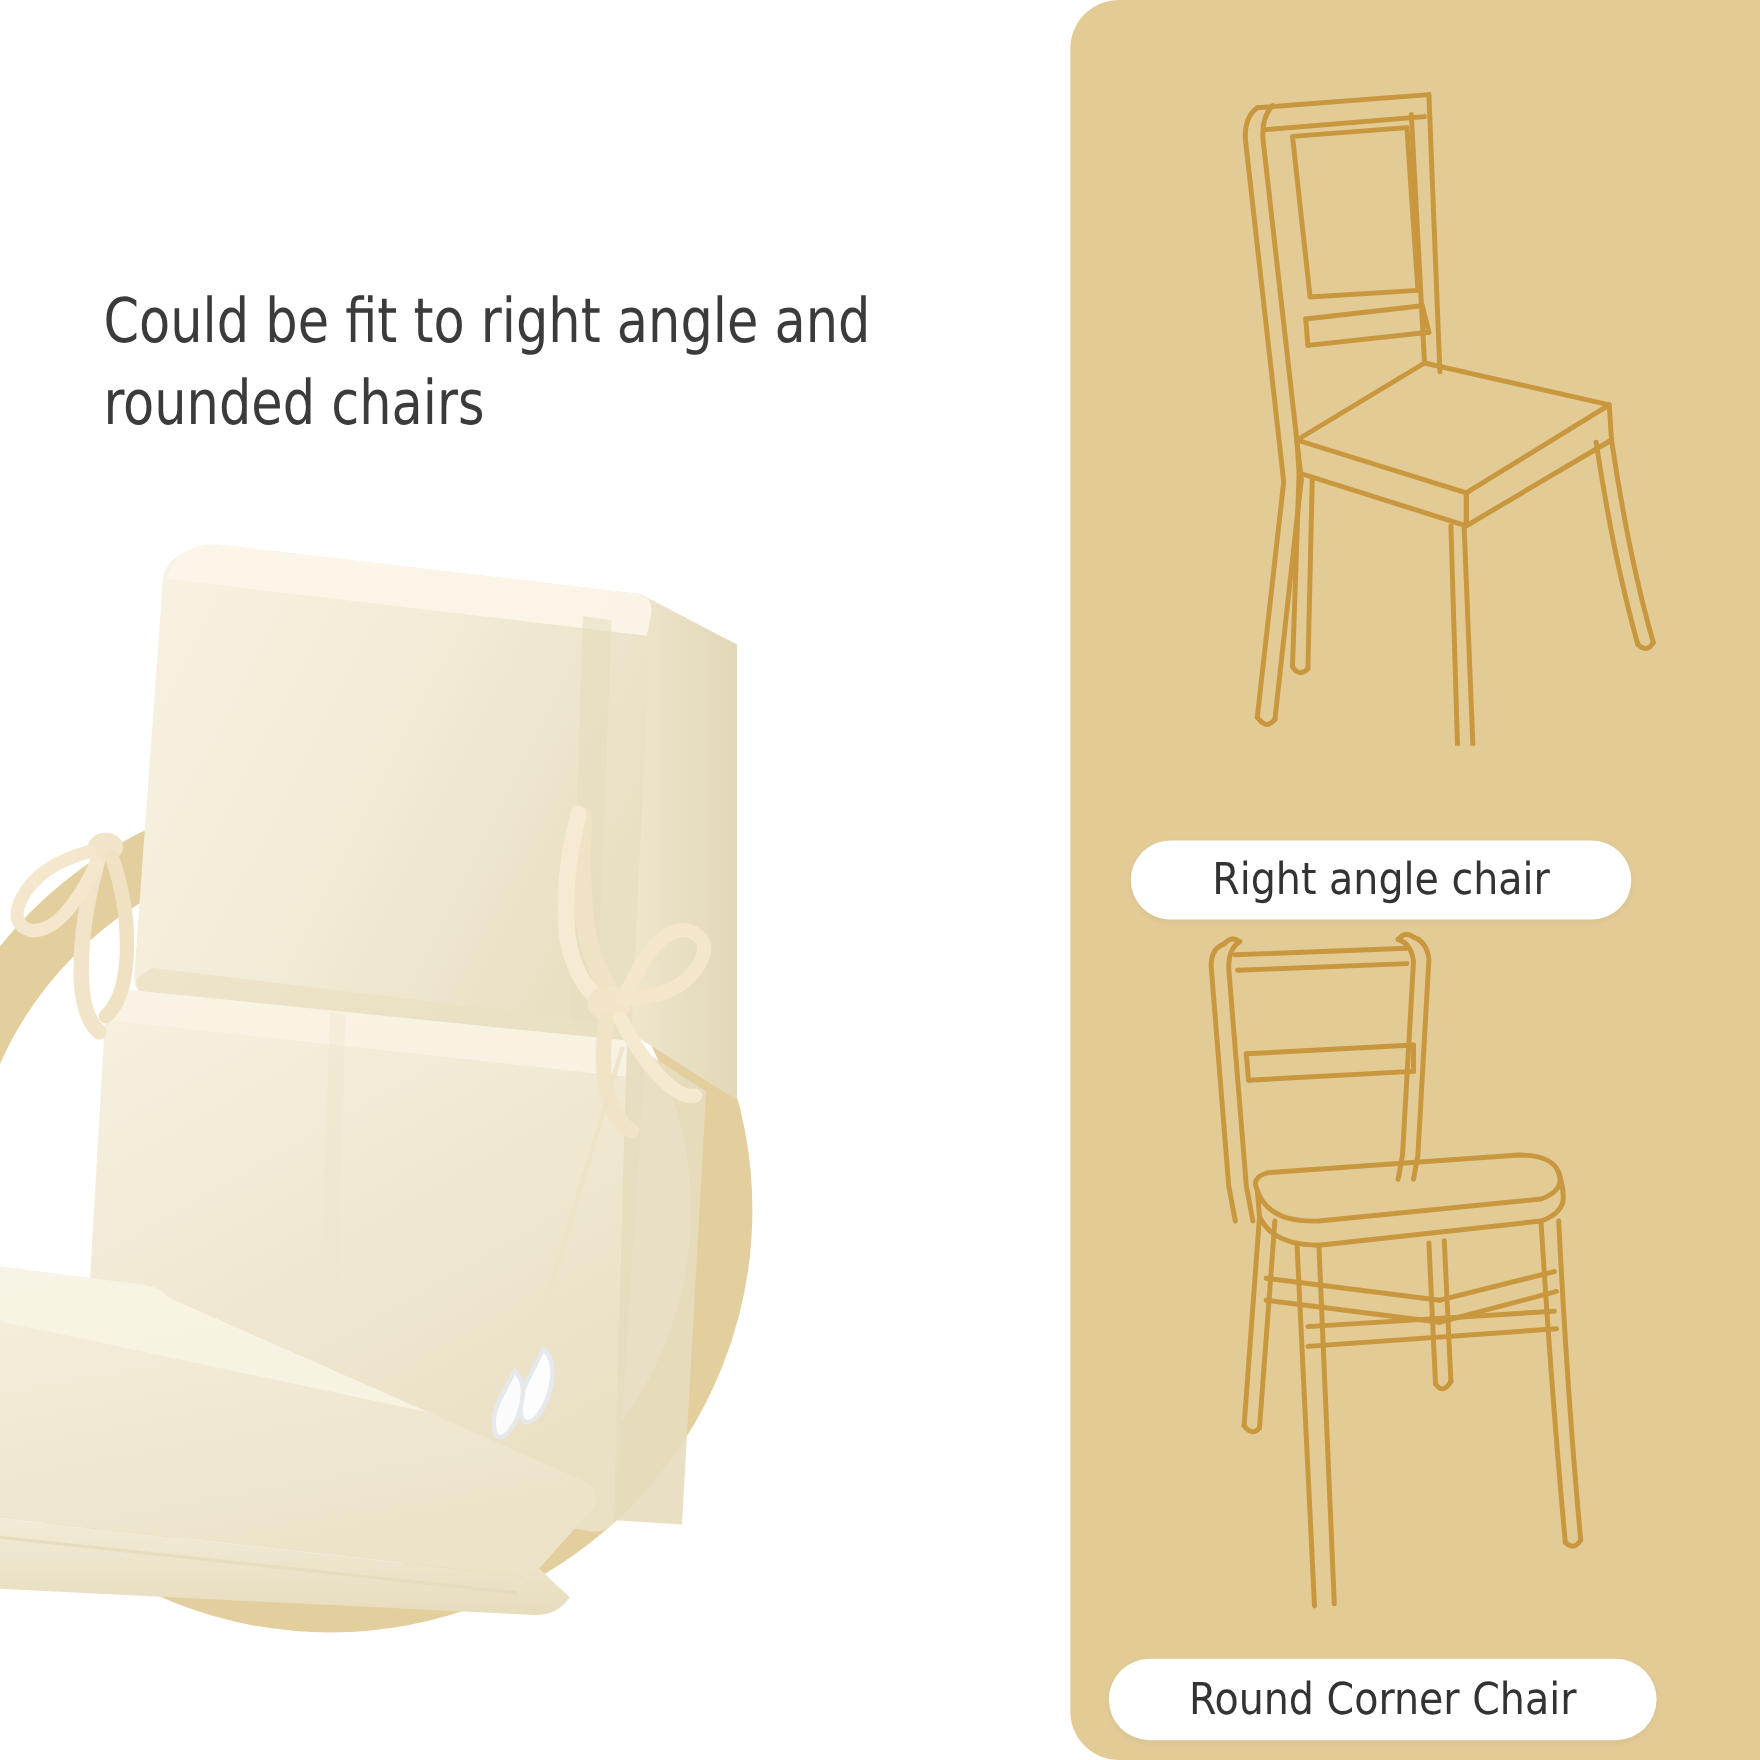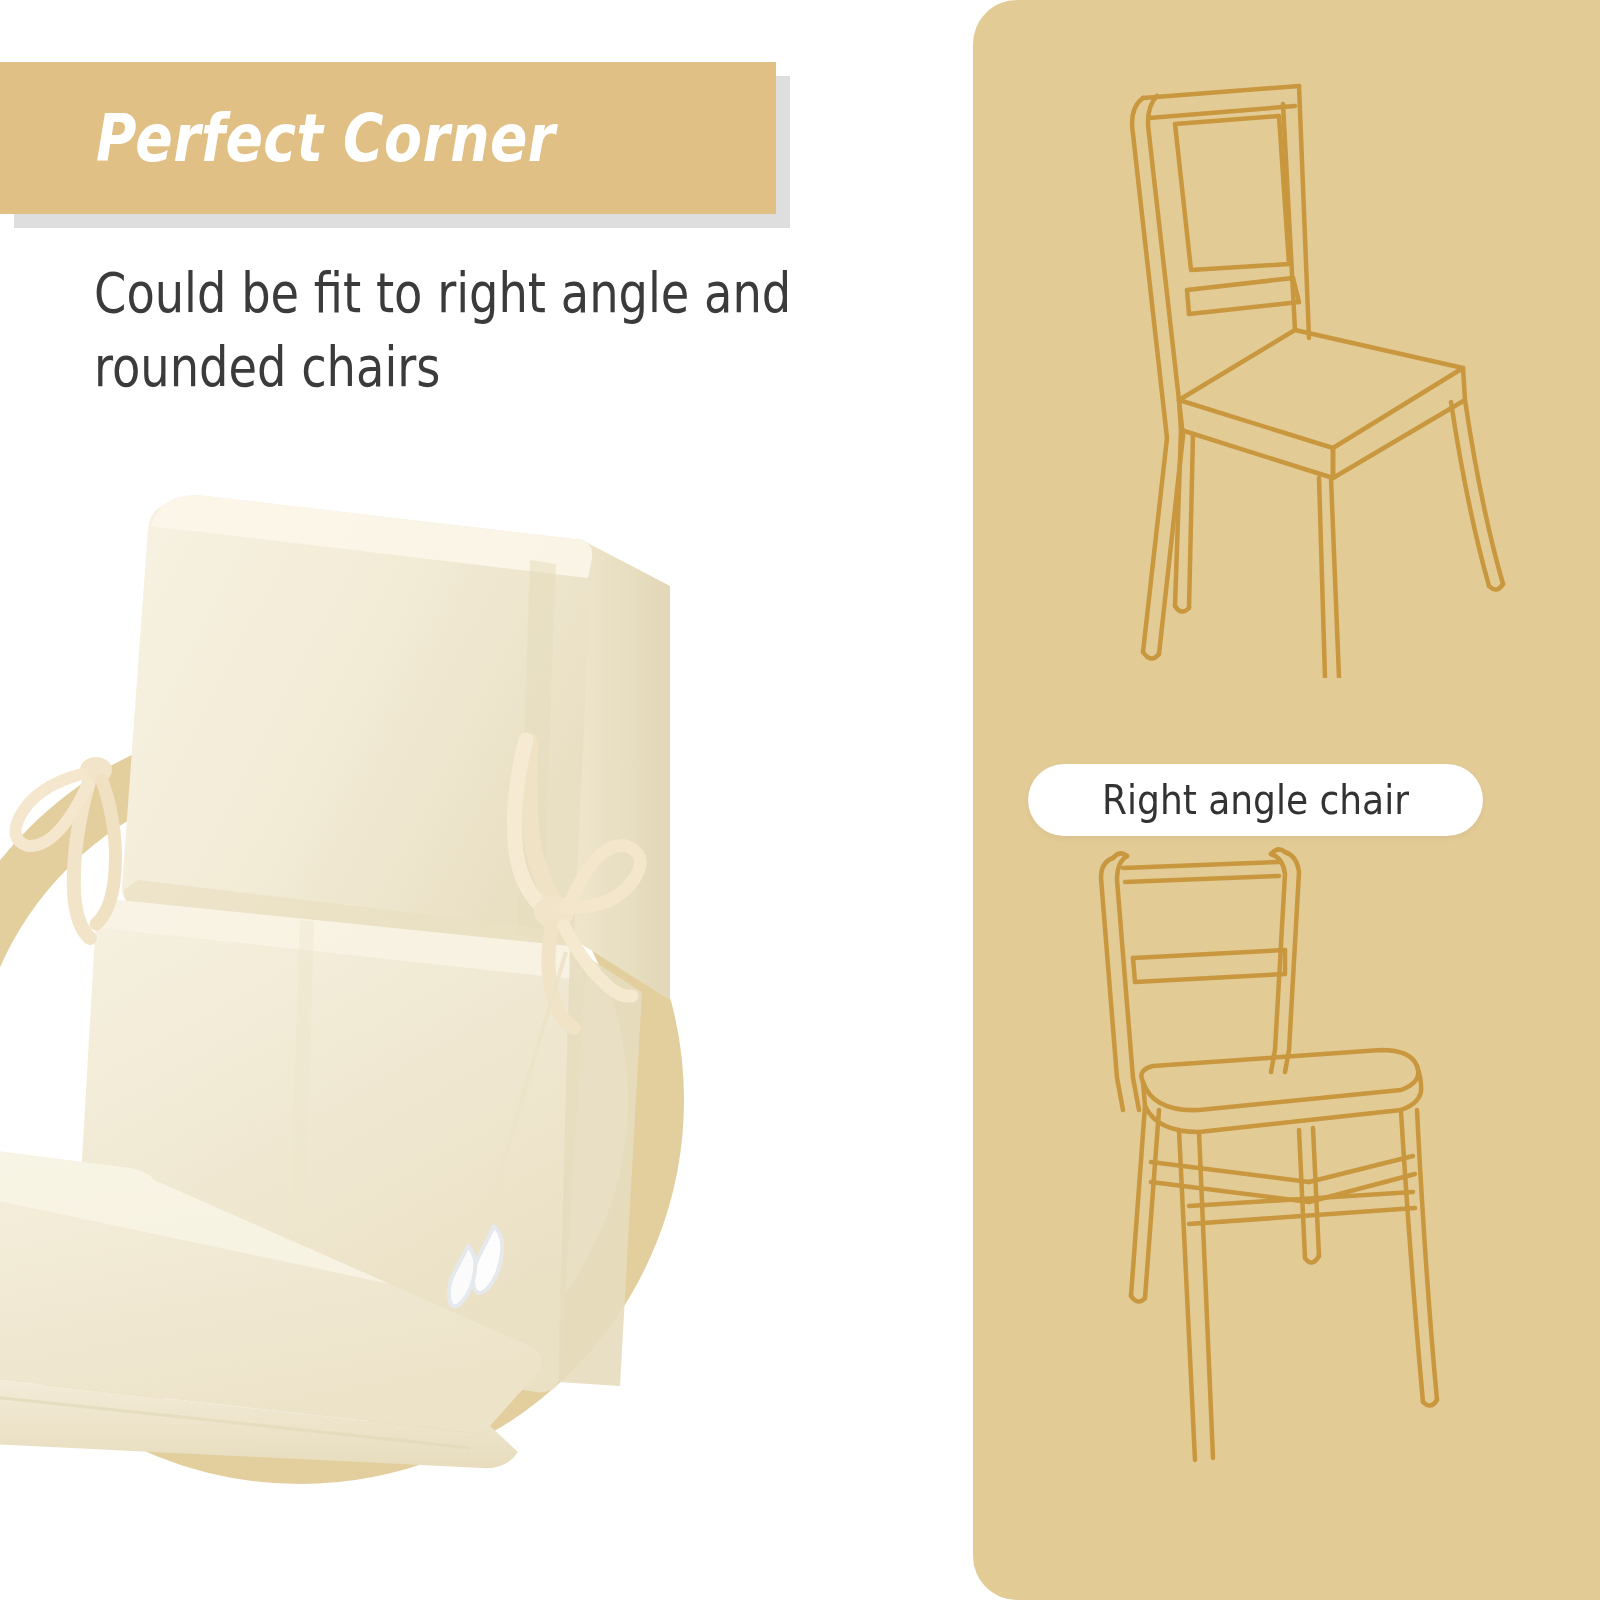--- a/index.html
+++ b/index.html
@@ -76,26 +76,20 @@
     margin-top:36px;
   }
   .pill-1{left:55px;top:728px;width:455px;height:72px;}
   .pill-2{left:35px;top:1472px;width:498px;height:74px;}
 </style>
 </head>
 <body>
 
 <div class="stage">
 
-  <div class="title-wrap">
-    <div class="title-shadow"></div>
-    <div class="title-band">
-      <div class="title-text">Perfect Corner</div>
-    </div>
-  </div>
 
   <div class="subtitle">Could be fit to right angle and rounded chairs</div>
 
   <div class="photo">
     <svg width="760" height="1060" viewBox="0 0 760 1060" xmlns="http://www.w3.org/2000/svg">
       <defs>
         <linearGradient id="gBack" x1="0" y1="0" x2="1" y2="0.5">
           <stop offset="0%" stop-color="#f7f2e2"></stop>
           <stop offset="55%" stop-color="#f2ebd6"></stop>
           <stop offset="100%" stop-color="#e9e0c4"></stop>
@@ -281,15 +275,18 @@
 
         <path d="M138 352 L296 372"></path>
         <path d="M138 372 L296 392"></path>
         <path d="M296 372 L400 346"></path>
         <path d="M296 392 L402 364"></path>
         <path d="M176 396 L400 382"></path>
         <path d="M176 414 L402 398"></path>
       </svg>
     </div>
 
+    <div class="pill pill-2">
+      <span>Round Corner Chair</span>
+    </div>
 
   </div>
 </div>
 
 </body></html>

